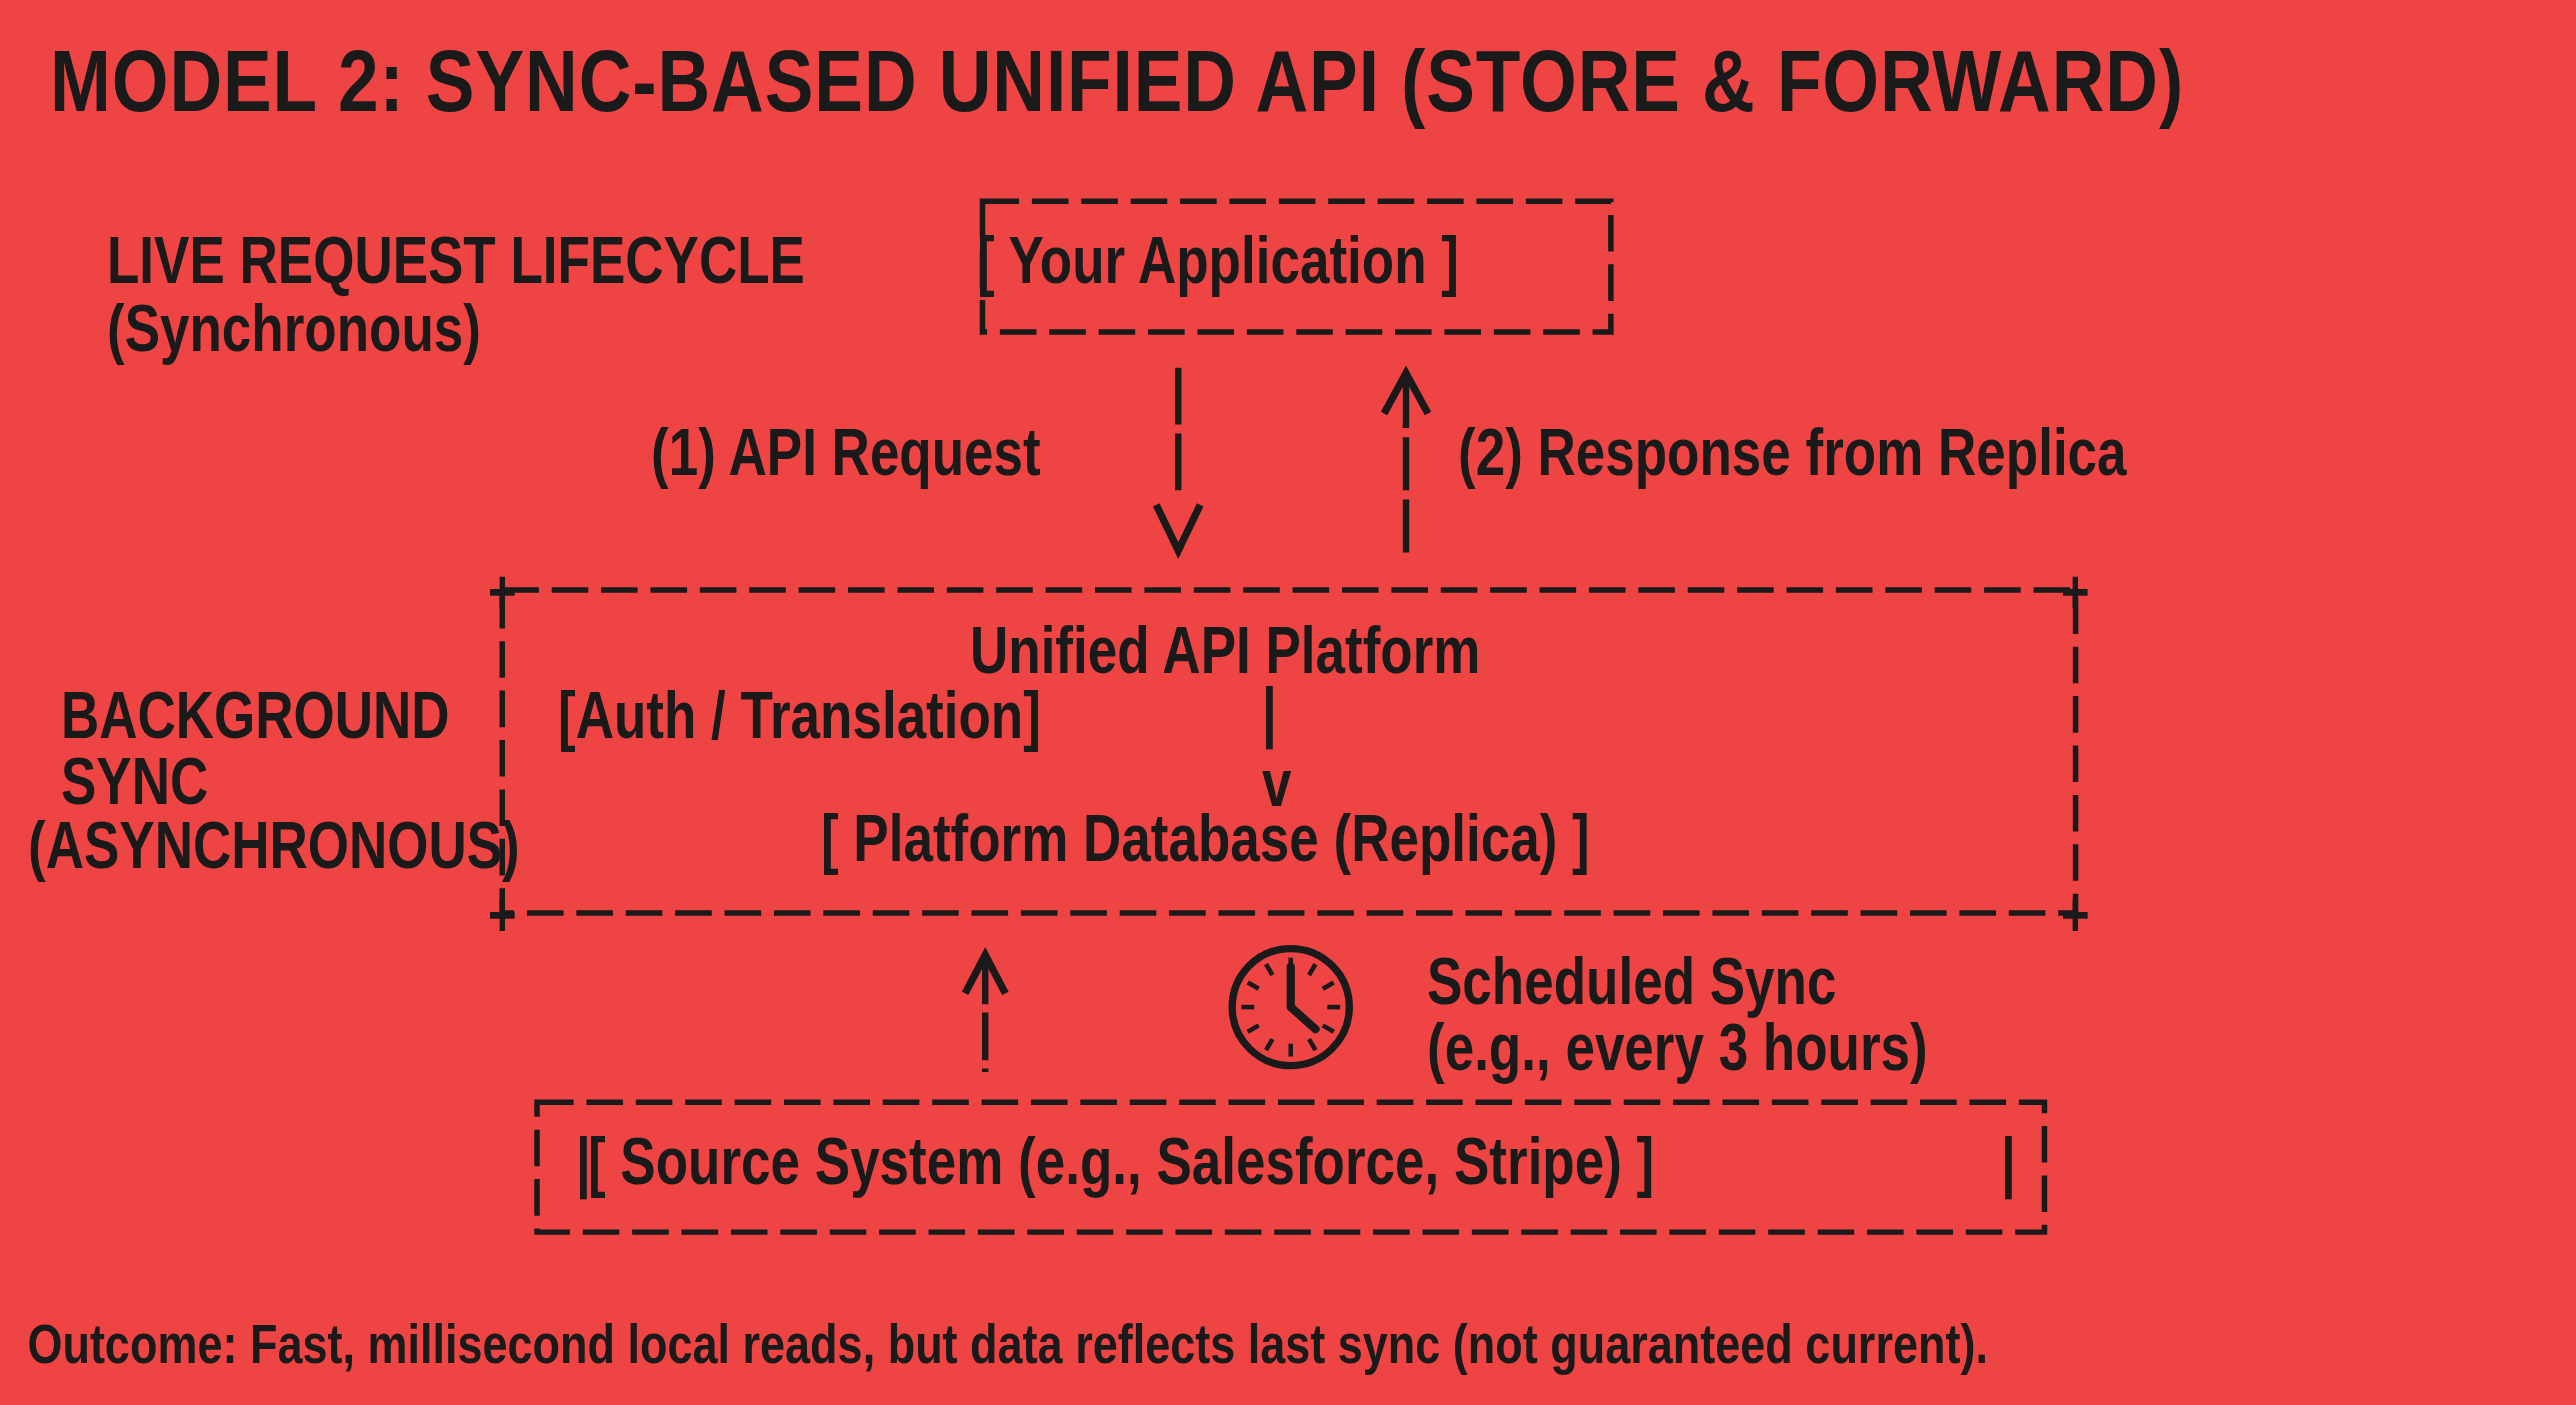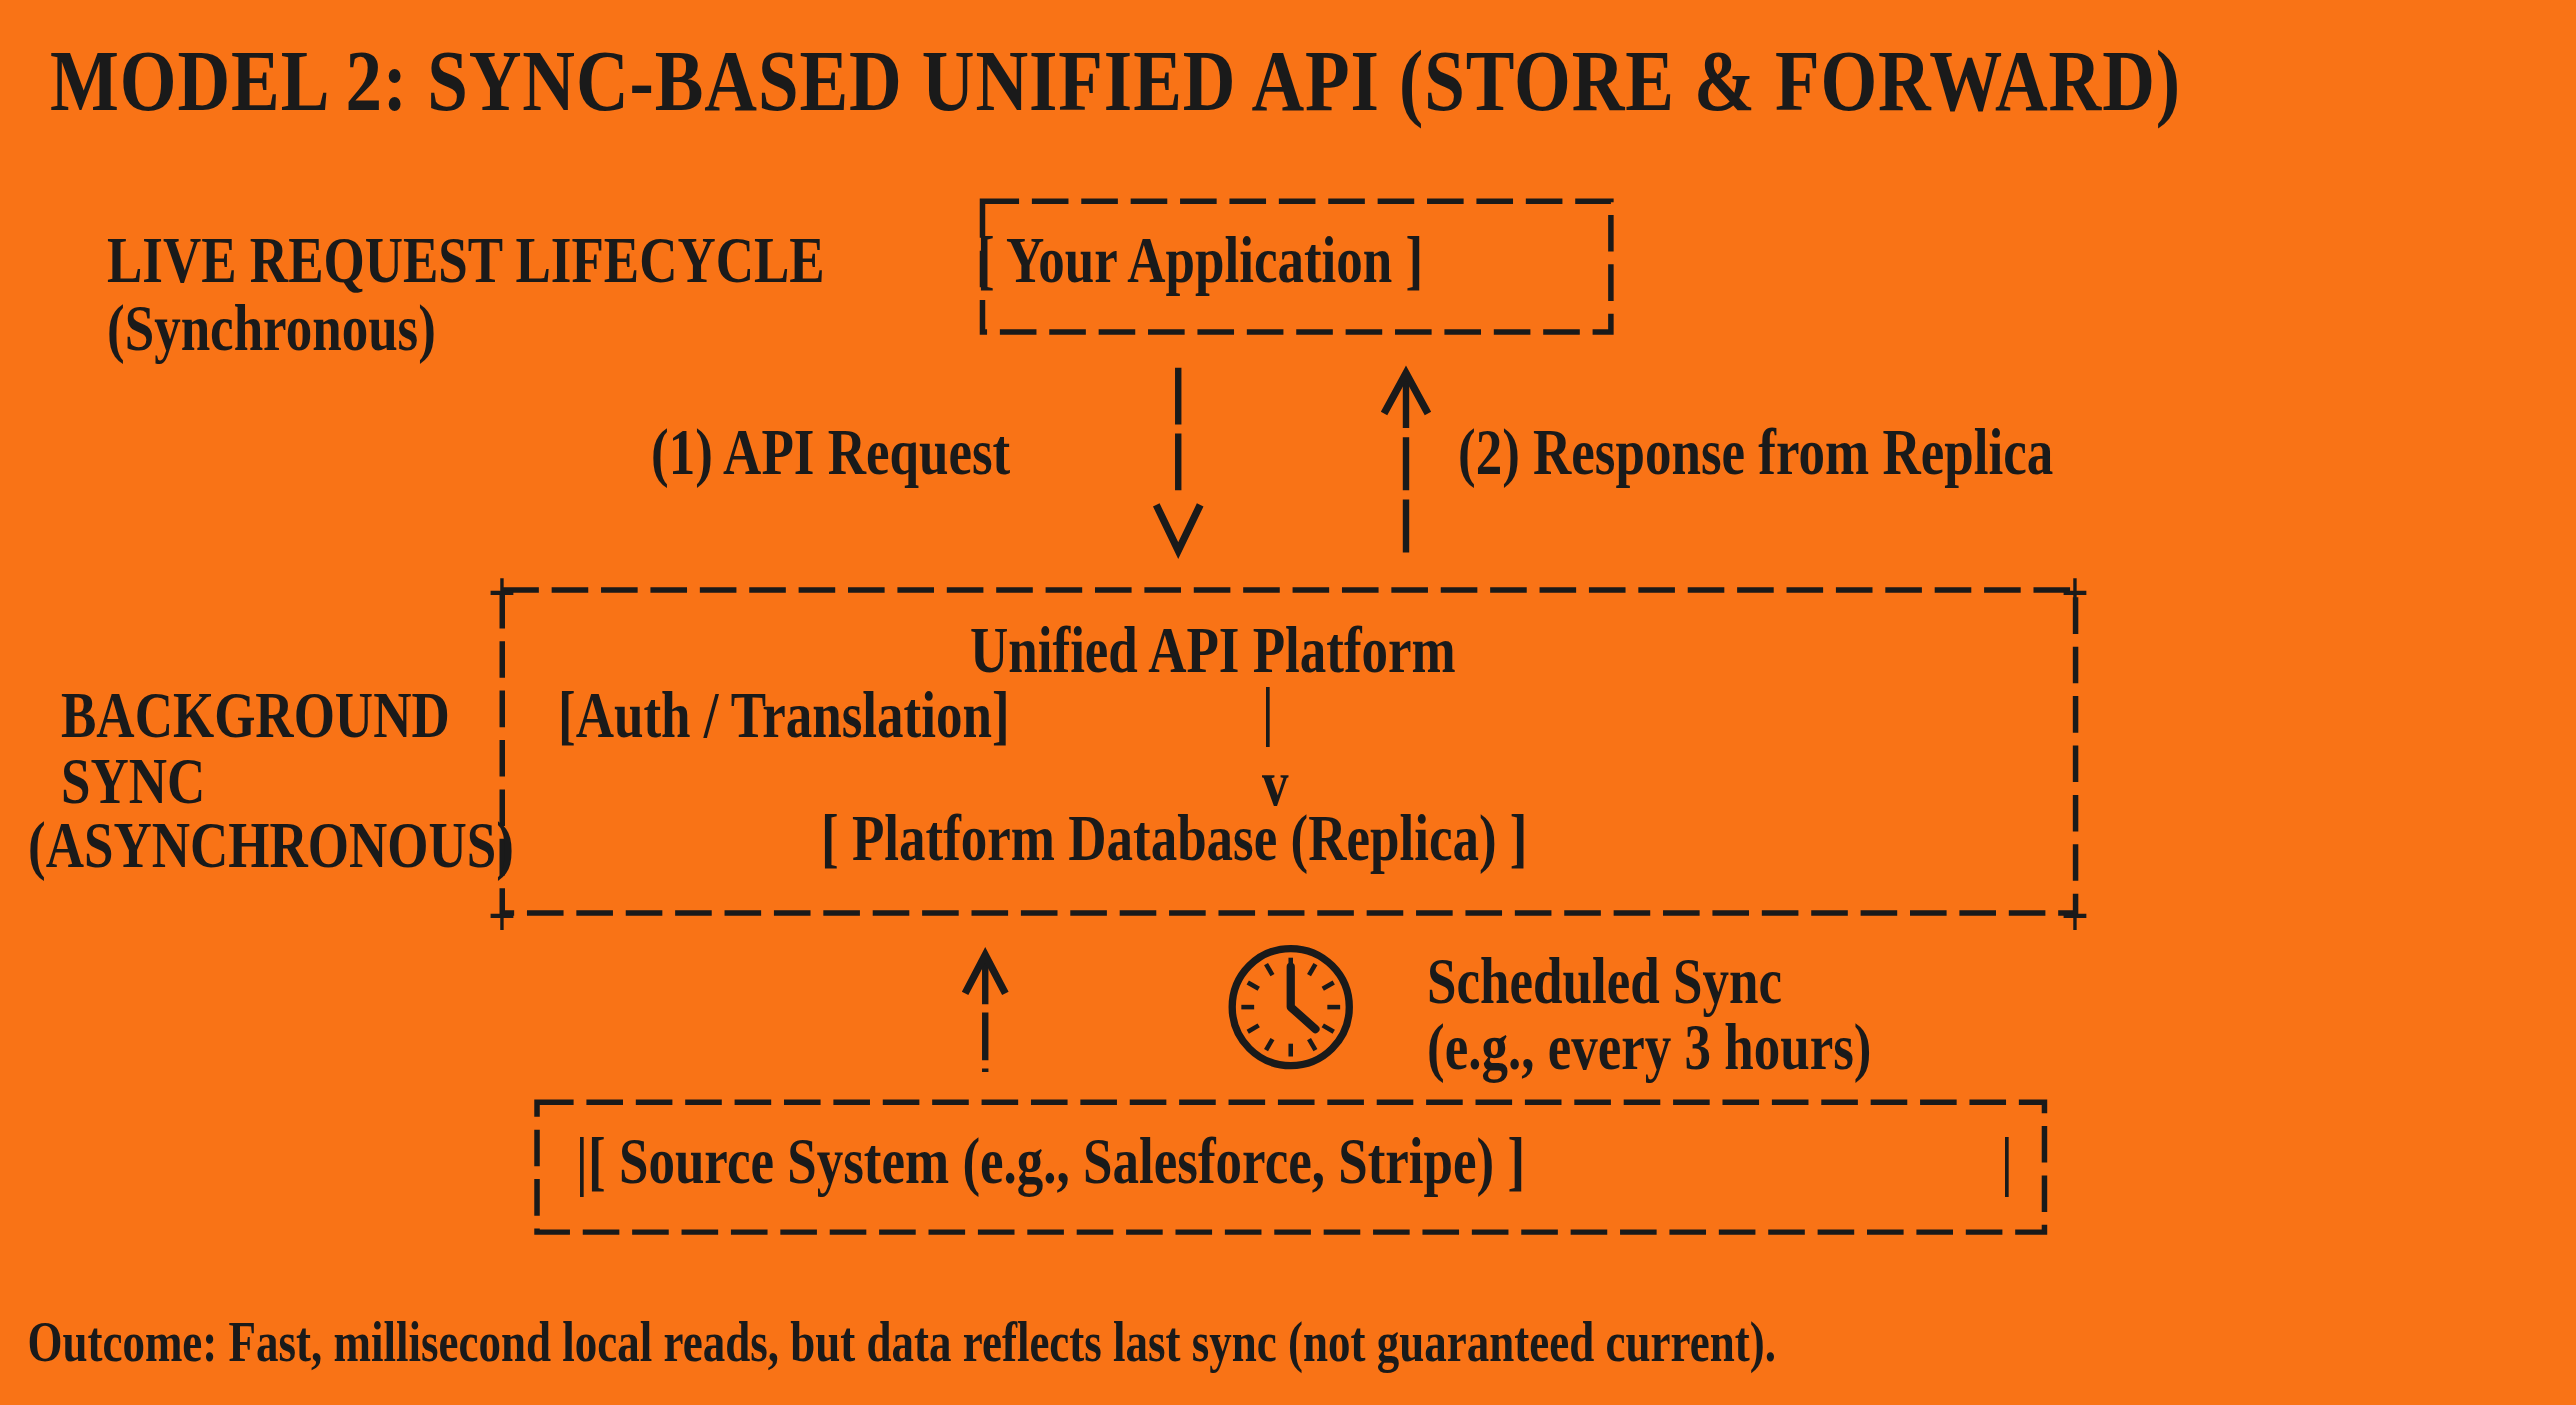--- a/index.html
+++ b/index.html
@@ -1,19 +1,19 @@
 <!DOCTYPE html>
 <html style="font-size:14.6px"><head>
 <meta charset="utf-8">
 <style>
   html,body { margin:0; padding:0; background:#f4f3f0; }
   .canvas {
     position:relative; width:2576px; height:1405px;
-    background:#f97316; color:#1a1a1a;
-    font-family:Liberation Serif, serif;
+    background:#ef4444; color:#1a1a1a;
+    font-family:Liberation Sans, sans-serif;
     font-weight:bold; overflow:hidden;
   }
   .t {
     position:absolute; white-space:pre; line-height:1;
     transform:scaleY(1.25); transform-origin:0 0;
     font-size:53px; color:#1a1a1a;
   }
   .title {
     font-size:73px; letter-spacing:0.9px;
     transform:scaleY(1.2); transform-origin:0 0;

